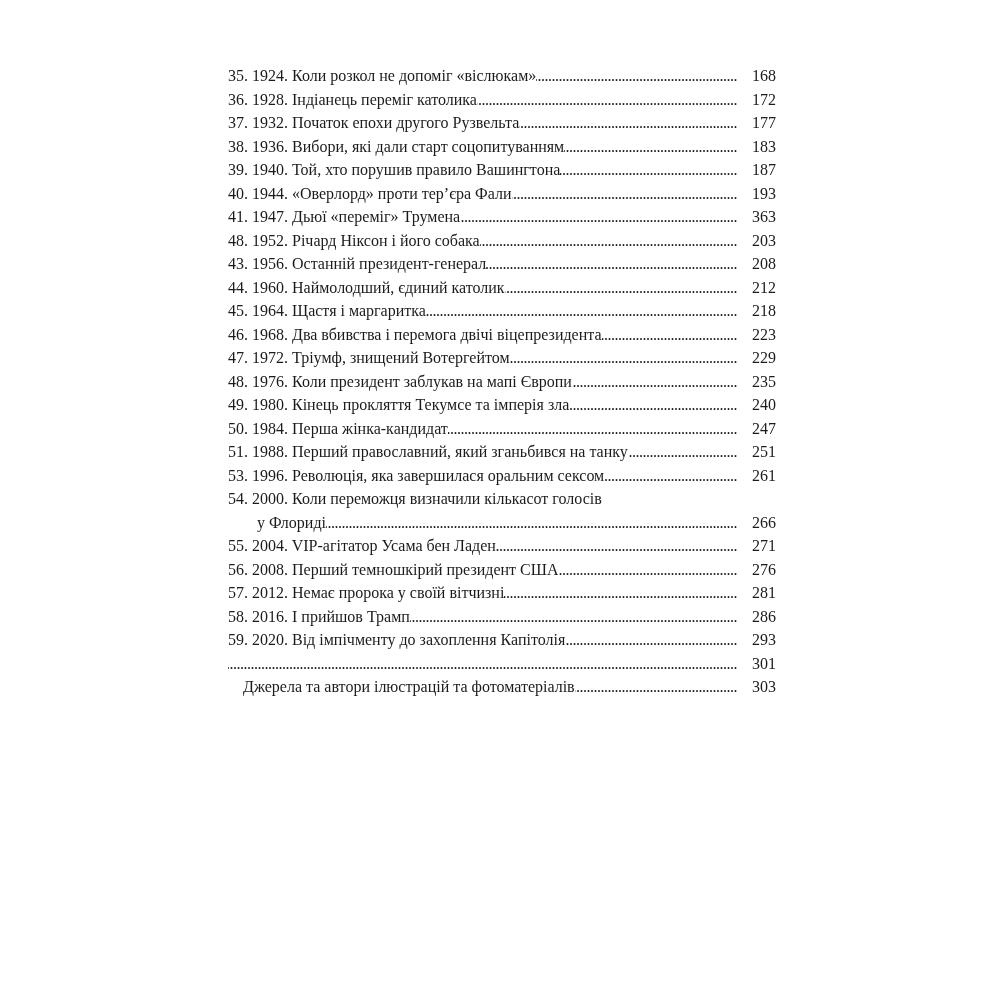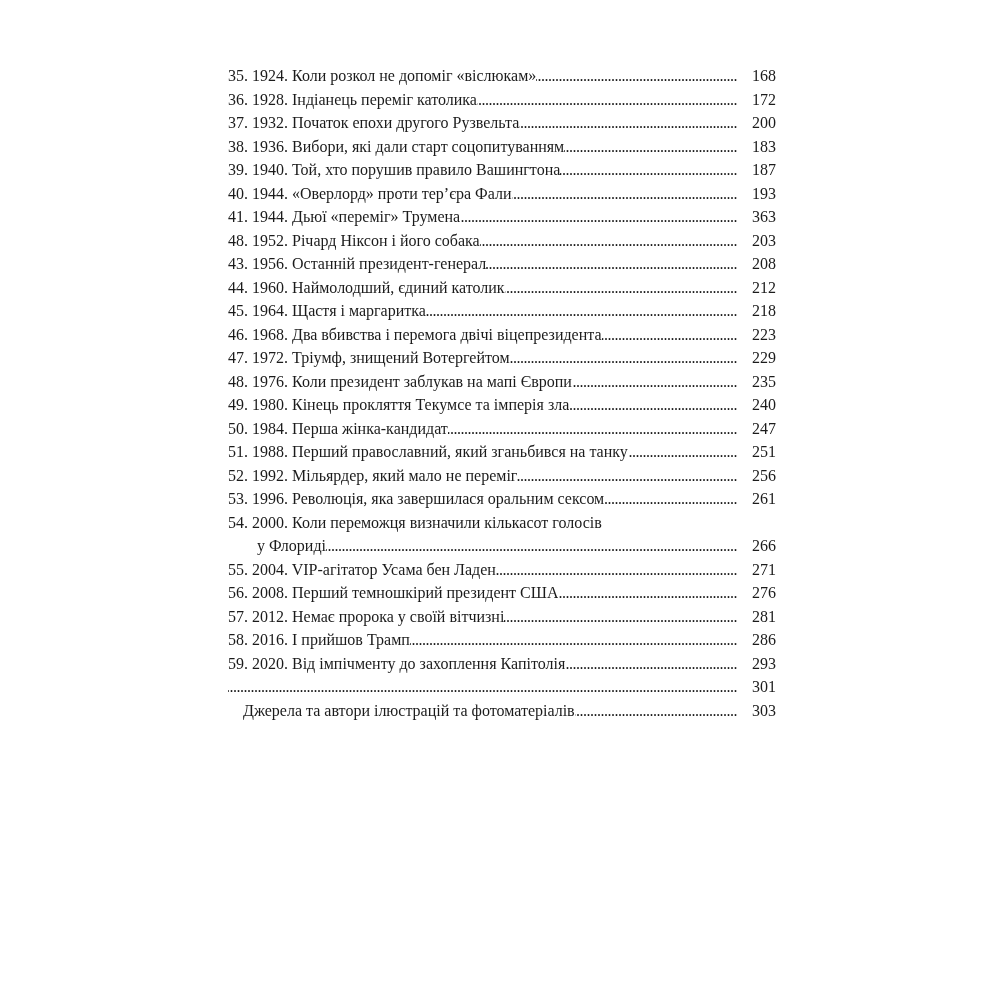--- a/index.html
+++ b/index.html
@@ -69,39 +69,39 @@
       <span class="pg">168</span>
     </div>
     <div class="row">
       <span class="lbl">36. 1928. Індіанець переміг католика</span>
       <span class="dots"></span>
       <span class="pg">172</span>
     </div>
     <div class="row">
       <span class="lbl">37. 1932. Початок епохи другого Рузвельта</span>
       <span class="dots"></span>
-      <span class="pg">200</span>
+      <span class="pg">177</span>
     </div>
     <div class="row">
       <span class="lbl">38. 1936. Вибори, які дали старт соцопитуванням</span>
       <span class="dots"></span>
       <span class="pg">183</span>
     </div>
     <div class="row">
       <span class="lbl">39. 1940. Той, хто порушив правило Вашингтона</span>
       <span class="dots"></span>
       <span class="pg">187</span>
     </div>
     <div class="row">
       <span class="lbl">40. 1944. «Оверлорд» проти тер’єра Фали</span>
       <span class="dots"></span>
       <span class="pg">193</span>
     </div>
     <div class="row">
-      <span class="lbl">41. 1944. Дьюї «переміг» Трумена</span>
+      <span class="lbl">41. 1947. Дьюї «переміг» Трумена</span>
       <span class="dots"></span>
       <span class="pg">363</span>
     </div>
     <div class="row">
       <span class="lbl">48. 1952. Річард Ніксон і його собака</span>
       <span class="dots"></span>
       <span class="pg">203</span>
     </div>
     <div class="row">
       <span class="lbl">43. 1956. Останній президент-генерал</span>
@@ -140,25 +140,20 @@
     </div>
     <div class="row">
       <span class="lbl">50. 1984. Перша жінка-кандидат</span>
       <span class="dots"></span>
       <span class="pg">247</span>
     </div>
     <div class="row">
       <span class="lbl">51. 1988. Перший православний, який зганьбився на танку</span>
       <span class="dots"></span>
       <span class="pg">251</span>
-    </div>
-    <div class="row">
-      <span class="lbl">52. 1992. Мільярдер, який мало не переміг</span>
-      <span class="dots"></span>
-      <span class="pg">256</span>
     </div>
     <div class="row">
       <span class="lbl">53. 1996. Революція, яка завершилася оральним сексом</span>
       <span class="dots"></span>
       <span class="pg">261</span>
     </div>
 
     <div class="row">
       <span class="lbl">54. 2000. Коли переможця визначили кількасот голосів</span>
     </div>

